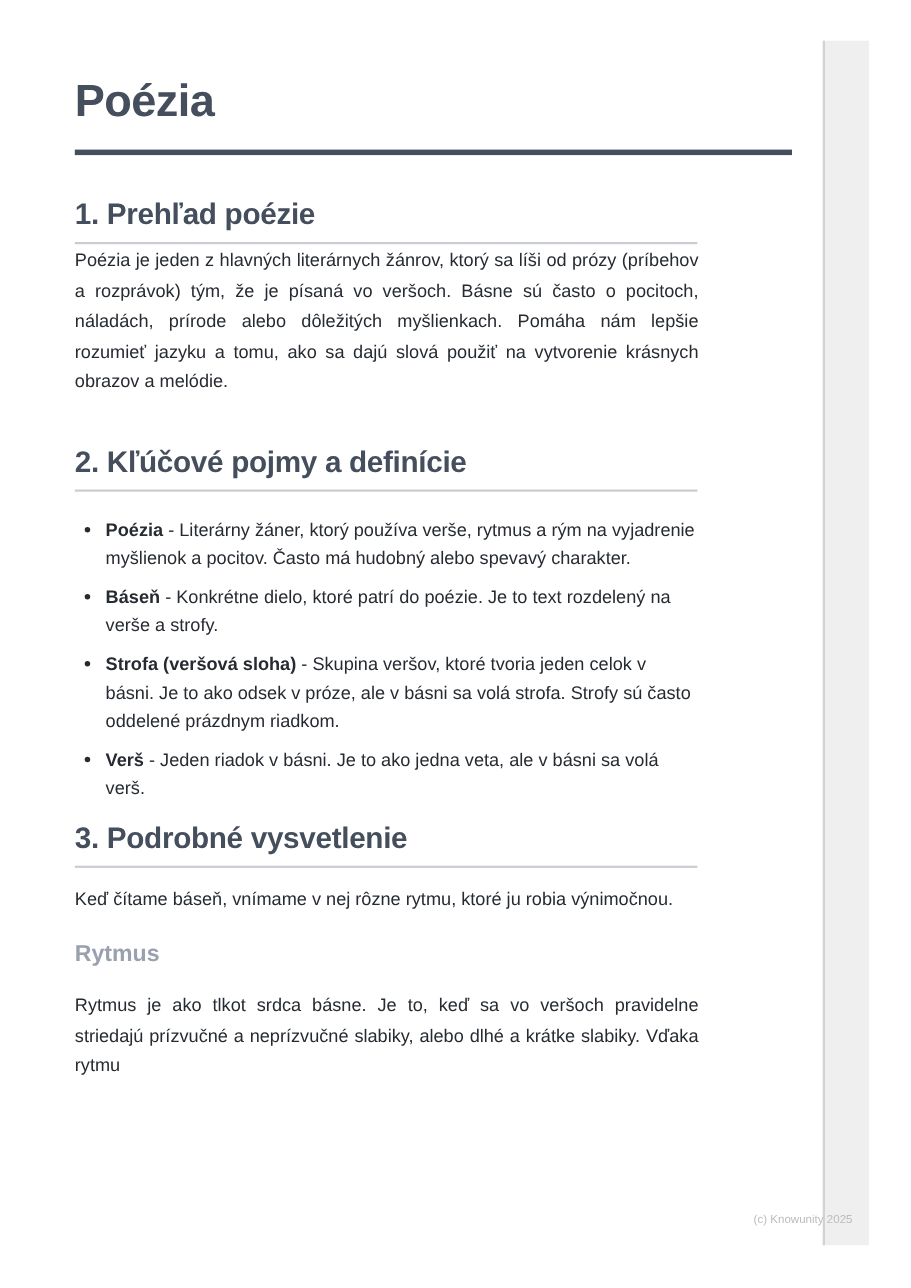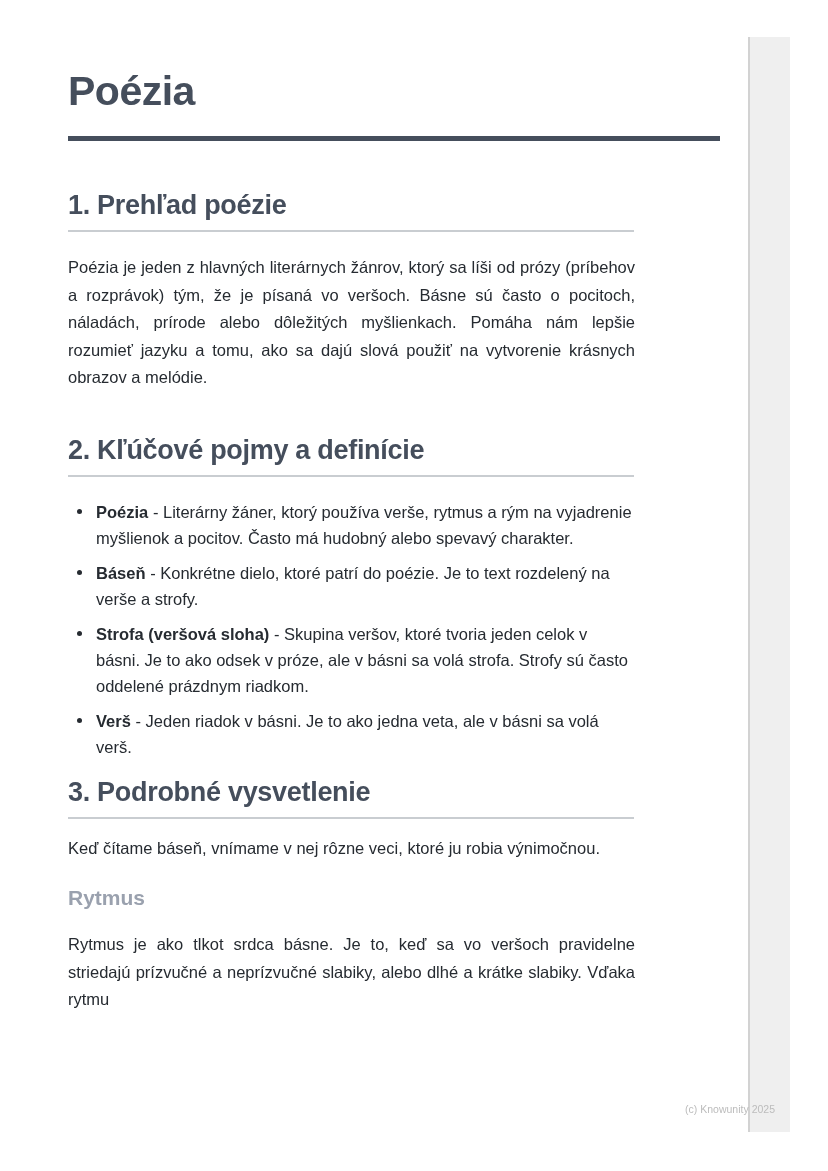--- a/index.html
+++ b/index.html
@@ -29,34 +29,34 @@
   }
   .title-rule{
     margin-top:20px;height:5px;width:652px;
     background:var(--heading);
   }
   h2{
     font-size:27px;line-height:33px;font-weight:700;
     color:var(--heading);
     margin:0 0 0 68px;letter-spacing:-0.3px;
   }
-  #h2-1{margin-top:48px;}
+  #h2-1{margin-top:38px;}
   #h2-2{margin-top:42px;}
   #h2-3{margin-top:16px;}
   .hrule{
     margin-top:8px;height:2px;width:566px;
     background:var(--rule);
   }
   p{
     margin:0 0 0 68px;width:567px;
     font-size:16.5px;line-height:27.5px;
     color:var(--body);
     text-align:justify;
   }
-  #p-1{margin-top:22px;}
+  #p-1{margin-top:2px;}
   #p-3{margin-top:16px;}
   #p-4{margin-top:20px;}
   .cutoff{text-align-last:justify;}
   ul.def-list{
     list-style:none;
     margin:22px 0 4px 68px;padding:0;width:567px;
   }
   ul.def-list li{
     position:relative;
     padding-left:28px;
@@ -122,21 +122,21 @@
       <span>- Skupina veršov, ktoré tvoria jeden celok v básni. Je to ako odsek v próze, ale v básni sa volá strofa. Strofy sú často oddelené prázdnym riadkom.</span>
     </li>
     <li>
       <span class="term">Verš</span>
       <span>- Jeden riadok v básni. Je to ako jedna veta, ale v básni sa volá verš.</span>
     </li>
   </ul>
 
   <h2 id="h2-3">3. Podrobné vysvetlenie</h2>
   <div class="hrule bl"></div>
-  <p id="p-3">Keď čítame báseň, vnímame v nej rôzne veci, ktoré ju robia výnimočnou.</p>
+  <p id="p-3">Keď čítame báseň, vnímame v nej rôzne rytmu, ktoré ju robia výnimočnou.</p>
 
   <h3>Rytmus</h3>
   <p id="p-4" class="cutoff">Rytmus je ako tlkot srdca básne. Je to, keď sa vo veršoch pravidelne striedajú prízvučné a neprízvučné slabiky, alebo dlhé a krátke slabiky. Vďaka rytmu</p>
 
 </div>
 
 <div class="page-edge"></div>
 <div class="watermark">(c) Knowunity 2025</div>
 
 </body></html>

